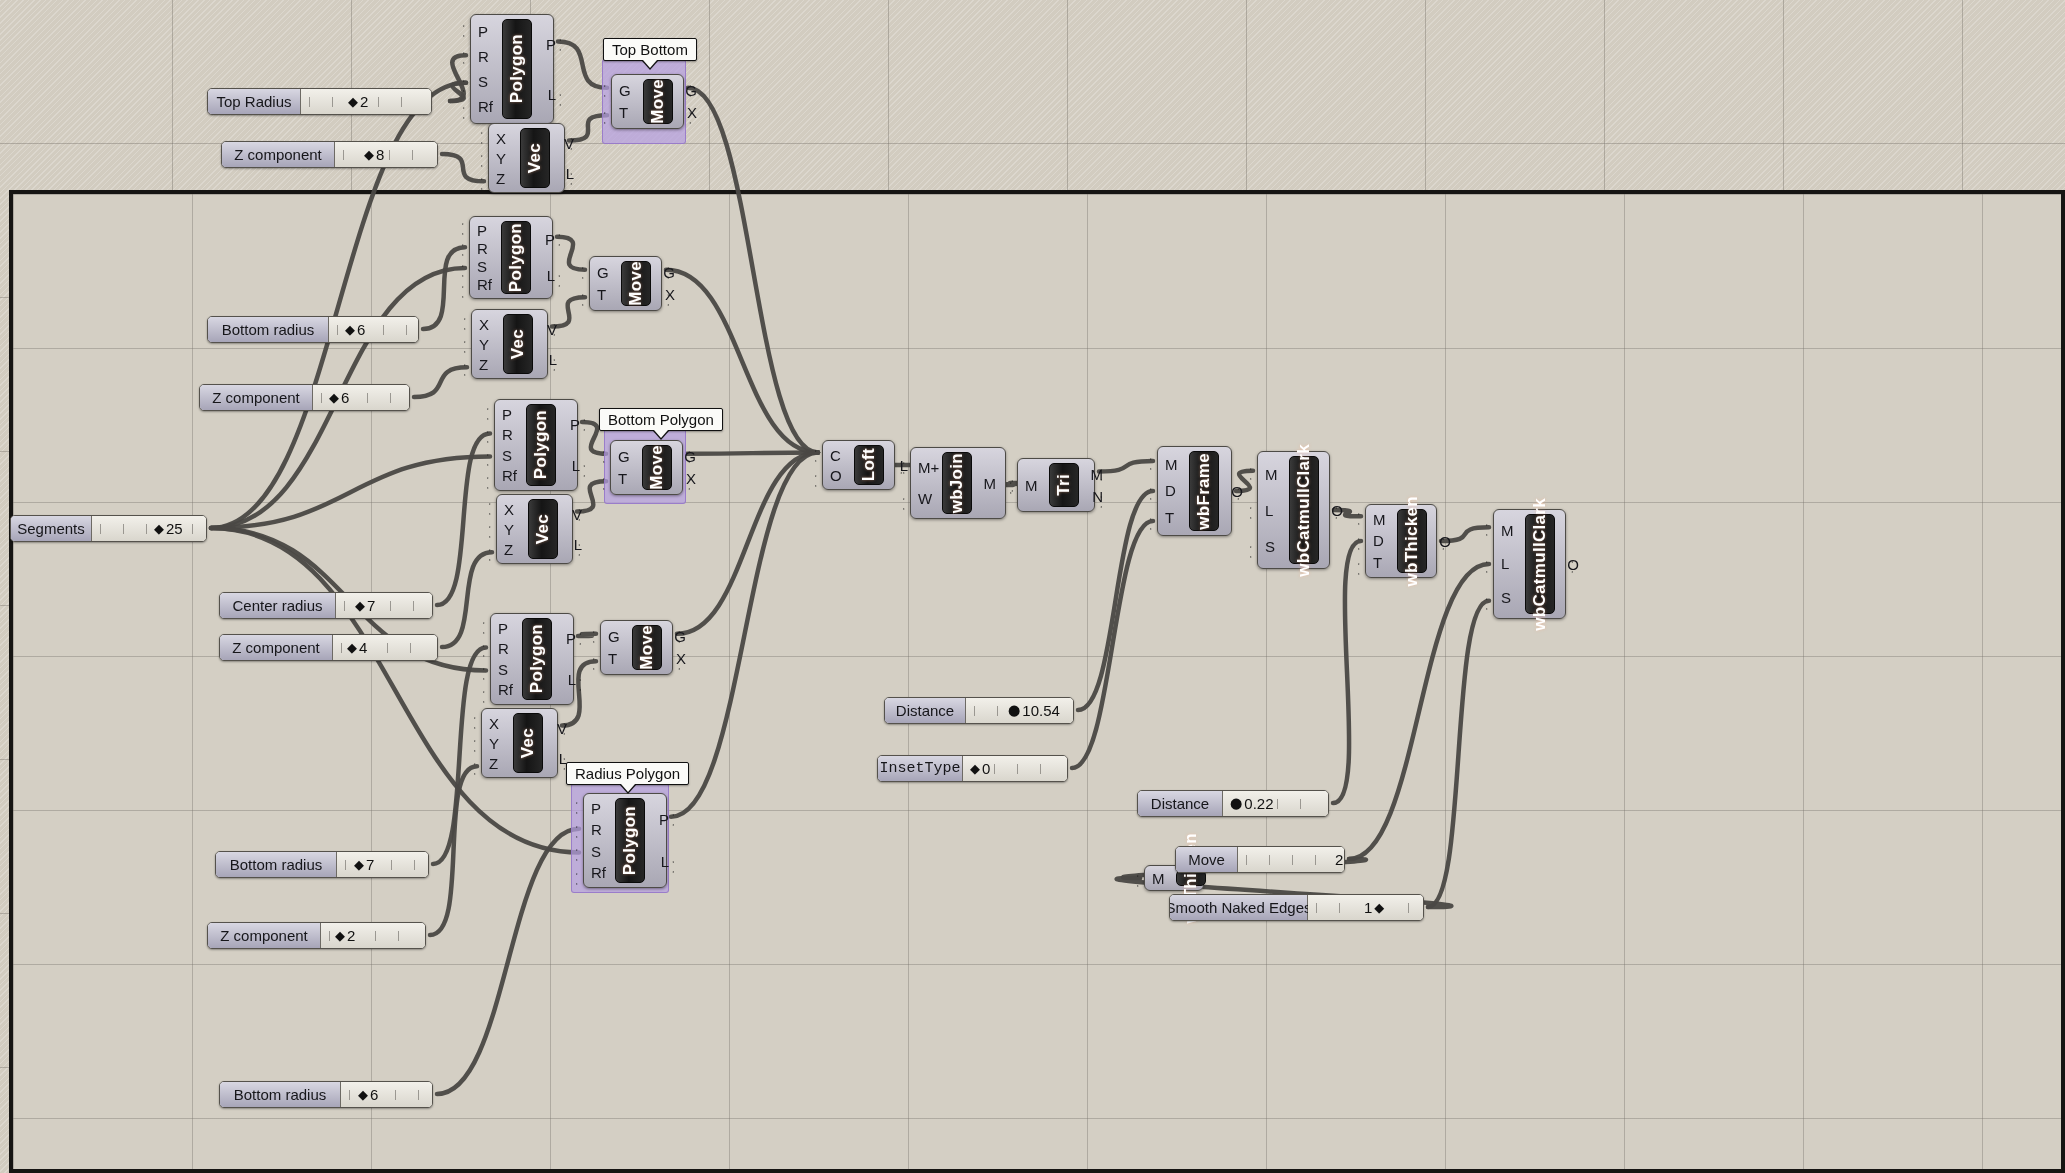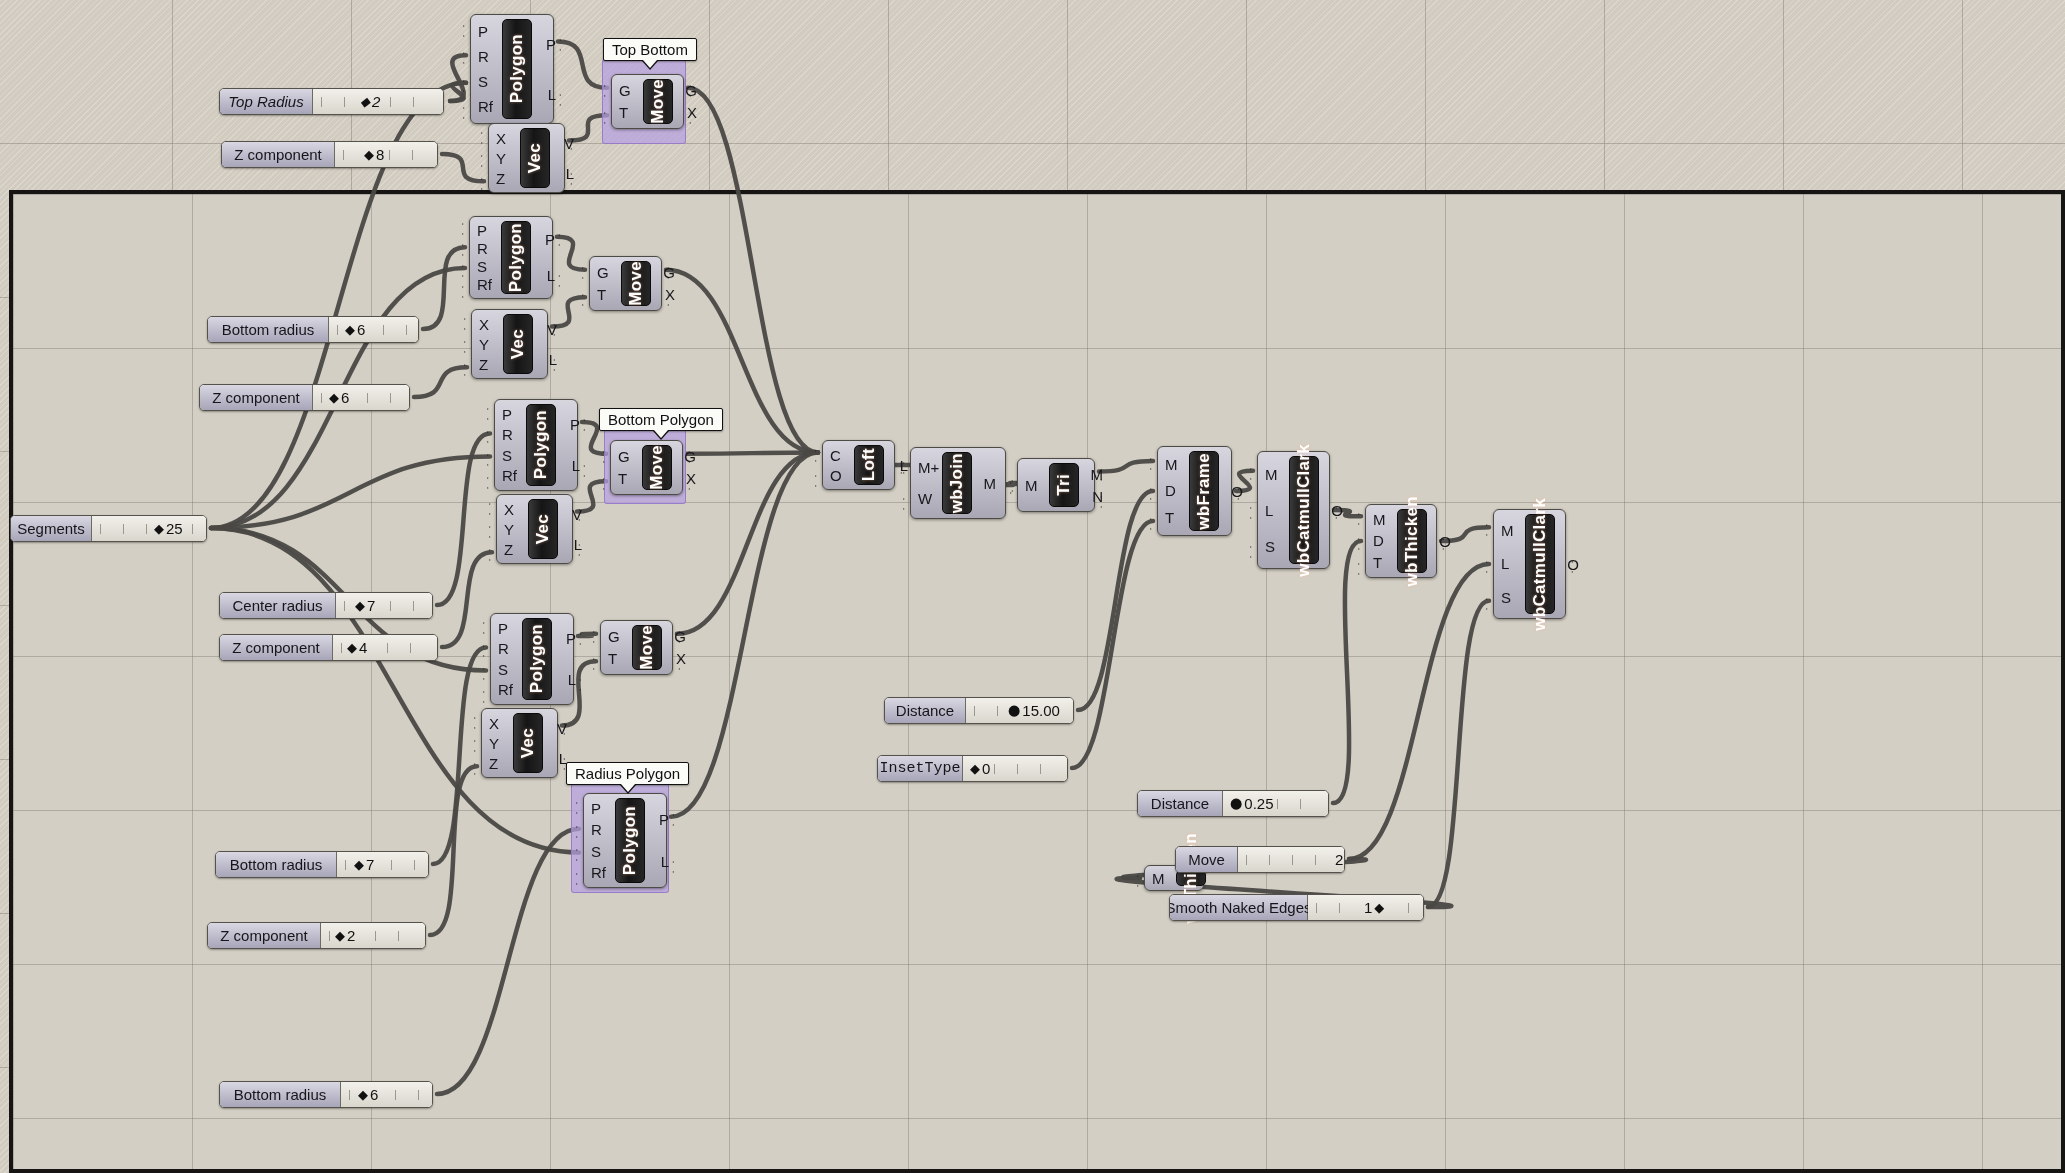--- a/index.html
+++ b/index.html
@@ -688,21 +688,21 @@
         <div class="body">
           <b>wbThicken</b>
         </div>
         <div class="side out"></div>
         <div class="pin l" style="top: 7px;"><svg viewBox="0 0 12 12" width="12" height="12">
             <path d="M2 1 A5.5 5.5 0 1 0 2 11 A4 5 0 0 1 2 1 Z" fill="#1b1b1b"></path>
           </svg></div>
       </div>
     </div>
   <div id="sliders-layer">
-      <div class="slider" style="left: 219px; top: 88px; width: 225px; font-style: italic;">
+      <div class="slider" style="left: 207px; top: 88px; width: 225px;">
         <div class="cap" style="width: 76px;">Top Radius</div>
         <div class="track">
           <div class="ticks"></div>
           <div class="val" style="left: 45px;">
             <span class="mk">◆</span>
             <span>2</span>
           </div>
         </div>
         <div class="port" style="transform: scaleX(-1);"><svg viewBox="0 0 12 12" width="12" height="12">
             <path d="M2 1 A5.5 5.5 0 1 0 2 11 A4 5 0 0 1 2 1 Z" fill="#1b1b1b"></path>
@@ -824,21 +824,21 @@
         <div class="port" style="transform: scaleX(-1);"><svg viewBox="0 0 12 12" width="12" height="12">
             <path d="M2 1 A5.5 5.5 0 1 0 2 11 A4 5 0 0 1 2 1 Z" fill="#1b1b1b"></path>
           </svg></div>
       </div>
       <div class="slider" style="left: 884px; top: 697px; width: 190px;">
         <div class="cap" style="width: 64px;">Distance</div>
         <div class="track">
           <div class="ticks"></div>
           <div class="val" style="left: 40px;">
             <span class="mk" style="font-size: 11px;">⬤</span>
-            <span>15.00</span>
+            <span>10.54</span>
           </div>
         </div>
         <div class="port" style="transform: scaleX(-1);"><svg viewBox="0 0 12 12" width="12" height="12">
             <path d="M2 1 A5.5 5.5 0 1 0 2 11 A4 5 0 0 1 2 1 Z" fill="#1b1b1b"></path>
           </svg></div>
       </div>
       <div class="slider" style="left: 877px; top: 755px; width: 191px;">
         <div class="cap" style="width: 68px; font-family: Liberation Mono, monospace;">InsetType</div>
         <div class="track">
           <div class="ticks"></div>
@@ -850,21 +850,21 @@
         <div class="port" style="transform: scaleX(-1);"><svg viewBox="0 0 12 12" width="12" height="12">
             <path d="M2 1 A5.5 5.5 0 1 0 2 11 A4 5 0 0 1 2 1 Z" fill="#1b1b1b"></path>
           </svg></div>
       </div>
       <div class="slider" style="left: 1137px; top: 790px; width: 192px;">
         <div class="cap" style="width: 68px;">Distance</div>
         <div class="track">
           <div class="ticks"></div>
           <div class="val" style="left: 5px;">
             <span class="mk" style="font-size: 11px;">⬤</span>
-            <span>0.25</span>
+            <span>0.22</span>
           </div>
         </div>
         <div class="port" style="transform: scaleX(-1);"><svg viewBox="0 0 12 12" width="12" height="12">
             <path d="M2 1 A5.5 5.5 0 1 0 2 11 A4 5 0 0 1 2 1 Z" fill="#1b1b1b"></path>
           </svg></div>
       </div>
       <div class="slider" style="left: 1175px; top: 846px; width: 170px;">
         <div class="cap" style="width: 45px;">Move</div>
         <div class="track">
           <div class="ticks"></div>

